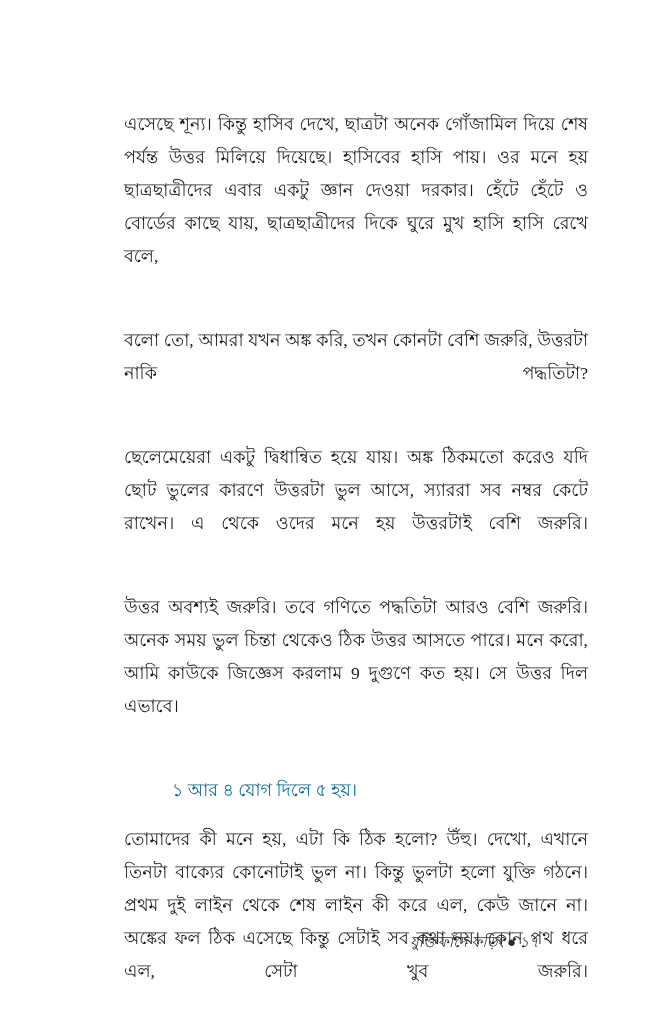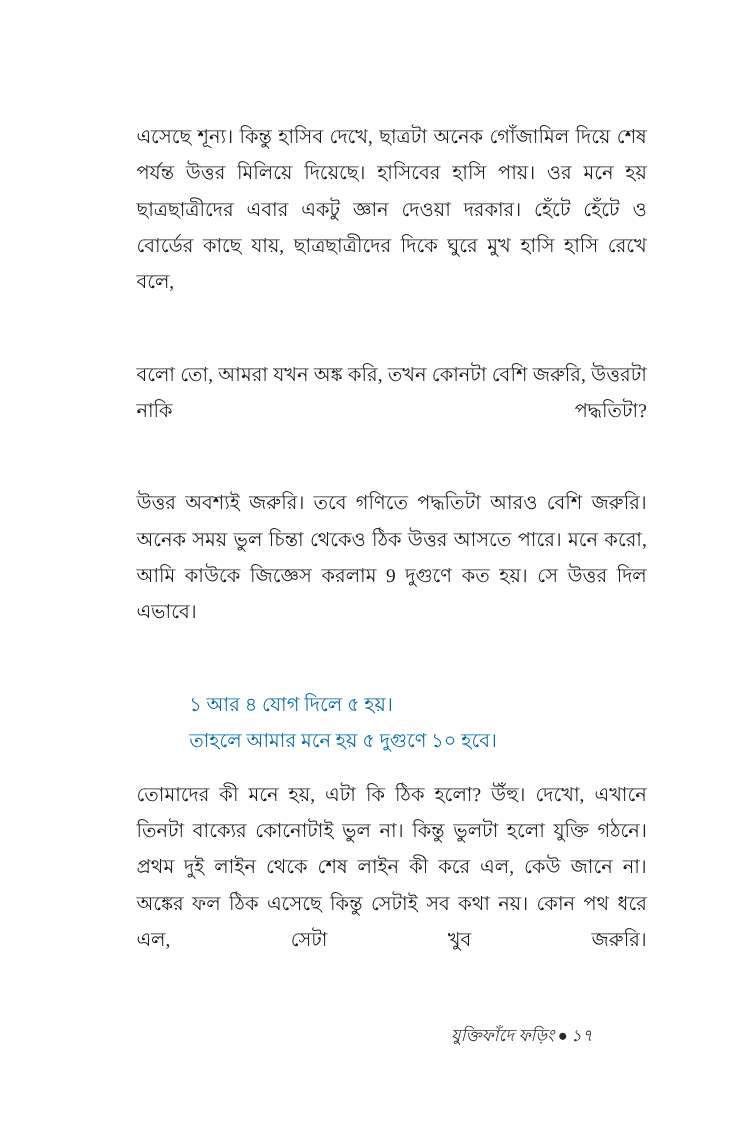--- a/index.html
+++ b/index.html
@@ -88,27 +88,27 @@
 <body>
 
 <div class="page">
 
   <div class="content">
 
     <p class="para">এসেছে শূন্য। কিন্তু হাসিব দেখে, ছাত্রটা অনেক গোঁজামিল দিয়ে শেষ পর্যন্ত উত্তর মিলিয়ে দিয়েছে। হাসিবের হাসি পায়। ওর মনে হয় ছাত্রছাত্রীদের এবার একটু জ্ঞান দেওয়া দরকার। হেঁটে হেঁটে ও বোর্ডের কাছে যায়, ছাত্রছাত্রীদের দিকে ঘুরে মুখ হাসি হাসি রেখে বলে,</p>
 
     <p class="para">বলো তো, আমরা যখন অঙ্ক করি, তখন কোনটা বেশি জরুরি, উত্তরটা নাকি পদ্ধতিটা?</p>
 
+    <p class="para">ছেলেমেয়েরা একটু দ্বিধান্বিত হয়ে যায়। অঙ্ক ঠিকমতো করেও যদি ছোট ভুলের কারণে উত্তরটা ভুল আসে, স্যাররা সব নম্বর কেটে রাখেন। এ থেকে ওদের মনে হয় উত্তরটাই বেশি জরুরি।</p>
 
 
     <p class="para">উত্তর অবশ্যই জরুরি। তবে গণিতে পদ্ধতিটা আরও বেশি জরুরি। অনেক সময় ভুল চিন্তা থেকেও ঠিক উত্তর আসতে পারে। মনে করো, আমি কাউকে জিজ্ঞেস করলাম 9 দুগুণে কত হয়। সে উত্তর দিল এভাবে।</p>
 
     <div class="quote-block">
       <p class="quote-line">১ আর ৪ যোগ দিলে ৫ হয়।</p>
-      <p class="quote-line">তাহলে আমার মনে হয় ৫ দুগুণে ১০ হবে।</p>
     </div>
 
     <p class="para">তোমাদের কী মনে হয়, এটা কি ঠিক হলো? উঁহু। দেখো, এখানে তিনটা বাক্যের কোনোটাই ভুল না। কিন্তু ভুলটা হলো যুক্তি গঠনে। প্রথম দুই লাইন থেকে শেষ লাইন কী করে এল, কেউ জানে না। অঙ্কের ফল ঠিক এসেছে কিন্তু সেটাই সব কথা নয়। কোন পথ ধরে এল, সেটা খুব জরুরি।</p>
 
   </div>
 
   <div class="footer">
     <span>যুক্তিফাঁদে ফড়িং</span><span class="sep">●</span><span>১৭</span>
   </div>
 

